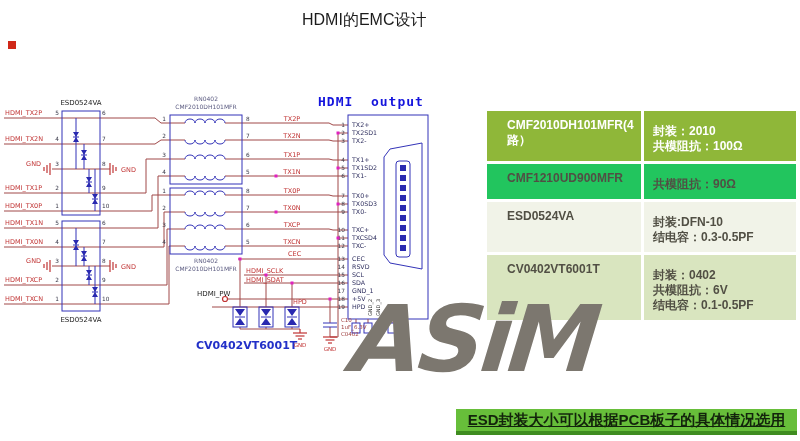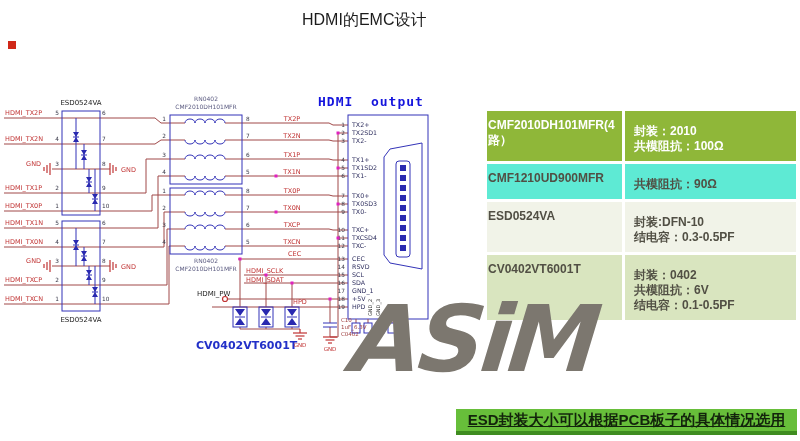--- a/index.html
+++ b/index.html
@@ -24,24 +24,24 @@
   .b{stroke:#3333b8;stroke-width:1;fill:none;}
   .bf{fill:#2a2ab0;stroke:none;}
   .dot{fill:#e020c0;}
   
   .watermark{position:absolute;left:352px;top:294px;z-index:5;
     font-family:"DejaVu Sans",sans-serif;font-style:italic;font-weight:bold;
     font-size:92px;line-height:1;color:#7c776f;letter-spacing:-4px;transform:skewX(-6deg);}
   
   .spec-table{position:absolute;left:487px;top:111px;width:309px;font-size:12px;font-weight:bold;}
   .t-row{display:flex;margin-bottom:3px;}
-  .t-part{width:134px;padding:7px 0 7px 1px;margin-right:3px;line-height:15px;}
+  .t-part{width:134px;padding:7px 0 7px 20px;margin-right:3px;line-height:15px;}
   .t-specs{flex:1;padding:13px 0 7px 9px;line-height:15px;}
   .r1 .t-part,.r1 .t-specs{background:#8fb739;color:#fff;}
-  .r2 .t-part,.r2 .t-specs{background:#5eead4;color:#514f44;}
+  .r2 .t-part,.r2 .t-specs{background:#22c55e;color:#514f44;}
   .r3 .t-part,.r3 .t-specs{background:#f1f3e8;color:#514f44;}
   .r4 .t-part,.r4 .t-specs{background:#d9e5bf;color:#514f44;}
   
   .banner{position:absolute;left:456px;top:409px;width:341px;height:22px;background:#67be3a;
     border-bottom:4px solid #3f8c20;text-align:center;font-size:15px;font-weight:bold;
     line-height:22px;color:#13240c;z-index:6;text-decoration:underline;}
 </style>
 </head>
 <body>
 

